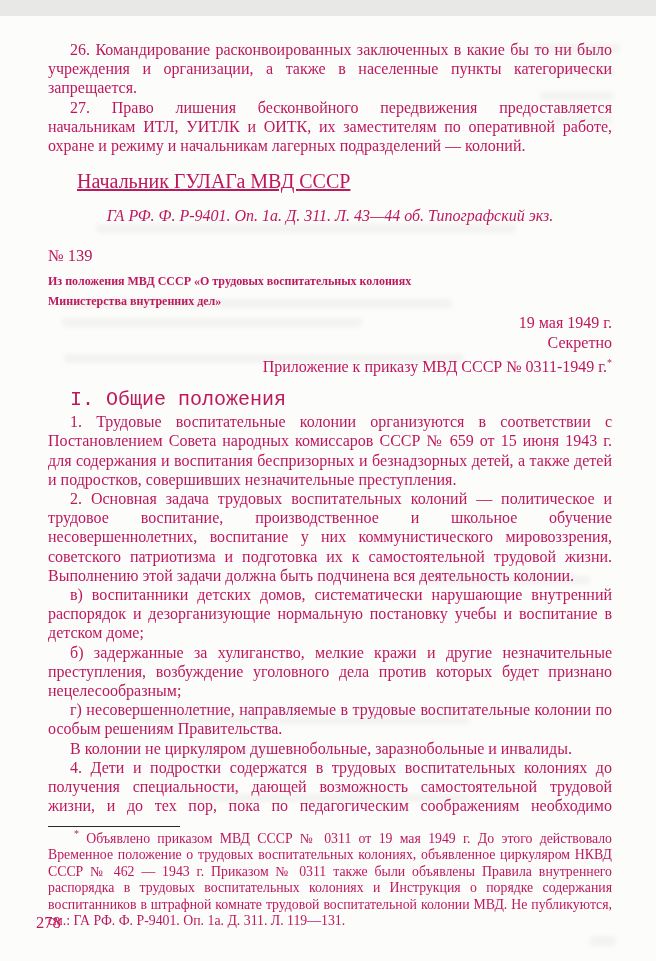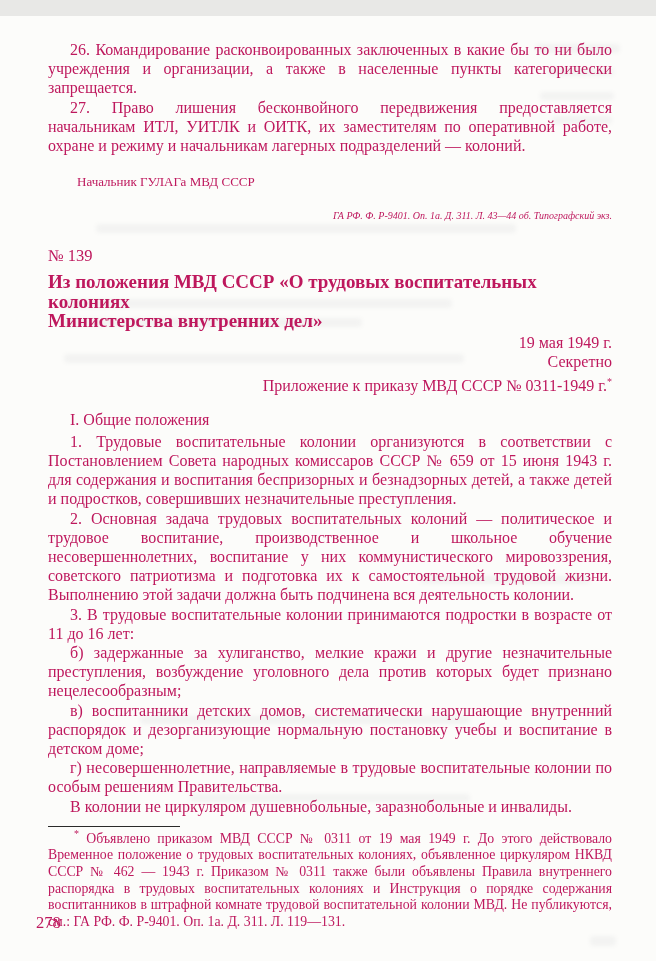--- a/index.html
+++ b/index.html
@@ -22,57 +22,59 @@
   .body-text{
     font-size:16px;
     line-height:19.2px;
     text-align:justify;
     margin:0;
     hyphens:auto;
   }
   .indent{text-indent:22px;}
   .sig{
     margin:17px 0 0 29px;
-    font-size:13px;
+    font-size:20px;
     line-height:19.2px;
+    text-decoration:underline;
   }
   .sig-row{display:flex;justify-content:space-between;}
   .archive{
     margin:15px 0 0 0;
     font-style:italic;
-    font-size:10px;
+    font-size:16px;
     line-height:19px;
-    text-align:right;
+    text-align:center;
   }
   .doc-number{
     margin:21px 0 0 0;
     font-weight:normal;
     font-size:16.5px;
     line-height:19px;
   }
   .doc-title{
     margin:7px 0 0 0;
     font-weight:bold;
-    font-size:19px;
+    font-size:12px;
     line-height:19.5px;
   }
   .right-line{
     margin:0;
     text-align:right;
     font-size:16px;
     line-height:19.2px;
   }
   .date-line{margin-top:2px;}
   .annex-line{margin-top:5px;}
   sup{font-size:10px;line-height:0;}
   .section-heading{
     margin:14px 0 3px 0;
-    font-size:16px;
+    font-size:20px;
     line-height:19.2px;
     text-indent:22px;
+    font-family:Liberation Mono, monospace;
   }
   .stretch-last{text-align-last:justify;}
   .footnote-block{margin-top:10px;}
   .footnote-rule{
     width:132px;height:0;
     border:none;border-top:1.5px solid #2a2a2a;
     margin:0 0 4px 0;
   }
   .footnote{
     font-size:13.8px;
@@ -137,25 +139,25 @@
     </div>
 
     <p class="right-line date-line">19 мая 1949 г.</p>
     <p class="right-line">Секретно</p>
     <p class="right-line annex-line"><span>Приложение к приказу МВД СССР № 0311-1949 г.</span><sup>*</sup></p>
 
     <p class="section-heading">I. Общие положения</p>
 
     <p class="body-text indent">1. Трудовые воспитательные колонии организуются в соответствии с Постановлением Совета народных комиссаров СССР № 659 от 15 июня 1943 г. для содержания и воспитания беспризорных и безнадзорных детей, а также детей и подростков, совершивших незначительные преступления.</p>
     <p class="body-text indent">2. Основная задача трудовых воспитательных колоний — политическое и трудовое воспитание, производственное и школьное обучение несовершеннолетних, воспитание у них коммунистического мировоззрения, советского патриотизма и подготовка их к самостоятельной трудовой жизни. Выполнению этой задачи должна быть подчинена вся деятельность колонии.</p>
-    <p class="body-text indent">3. В трудовые воспитательные колонии принимаются подростки в возрасте от 11 до 16 лет:</p>
+    <p class="body-text indent">в) воспитанники детских домов, систематически нарушающие внутренний распорядок и дезорганизующие нормальную постановку учебы и воспитание в детском доме;</p>
     <p class="body-text indent">б) задержанные за хулиганство, мелкие кражи и другие незначительные преступления, возбуждение уголовного дела против которых будет признано нецелесообразным;</p>
-    <p class="body-text indent">в) воспитанники детских домов, систематически нарушающие внутренний распорядок и дезорганизующие нормальную постановку учебы и воспитание в детском доме;</p>
     <p class="body-text indent">г) несовершеннолетние, направляемые в трудовые воспитательные колонии по особым решениям Правительства.</p>
     <p class="body-text indent">В колонии не циркуляром душевнобольные, заразнобольные и инвалиды.</p>
+    <p class="body-text indent stretch-last">4. Дети и подростки содержатся в трудовых воспитательных колониях до получения специальности, дающей возможность самостоятельной трудовой жизни, и до тех пор, пока по педагогическим соображениям необходимо</p>
 
     <div class="footnote-block">
       <hr class="footnote-rule">
       <p class="footnote"><sup>*</sup> <span>Объявлено приказом МВД СССР № 0311 от 19 мая 1949 г. До этого действовало Временное положение о трудовых воспитательных колониях, объявленное циркуляром НКВД СССР № 462 — 1943 г. Приказом № 0311 также были объявлены Правила внутреннего распорядка в трудовых воспитательных колониях и Инструкция о порядке содержания воспитанников в штрафной комнате трудовой воспитательной колонии МВД. Не публикуются, см.: ГА РФ. Ф. Р-9401. Оп. 1а. Д. 311. Л. 119—131.</span></p>
     </div>
 
   </div>
 
   <div class="page-number">278</div>
 </div>

